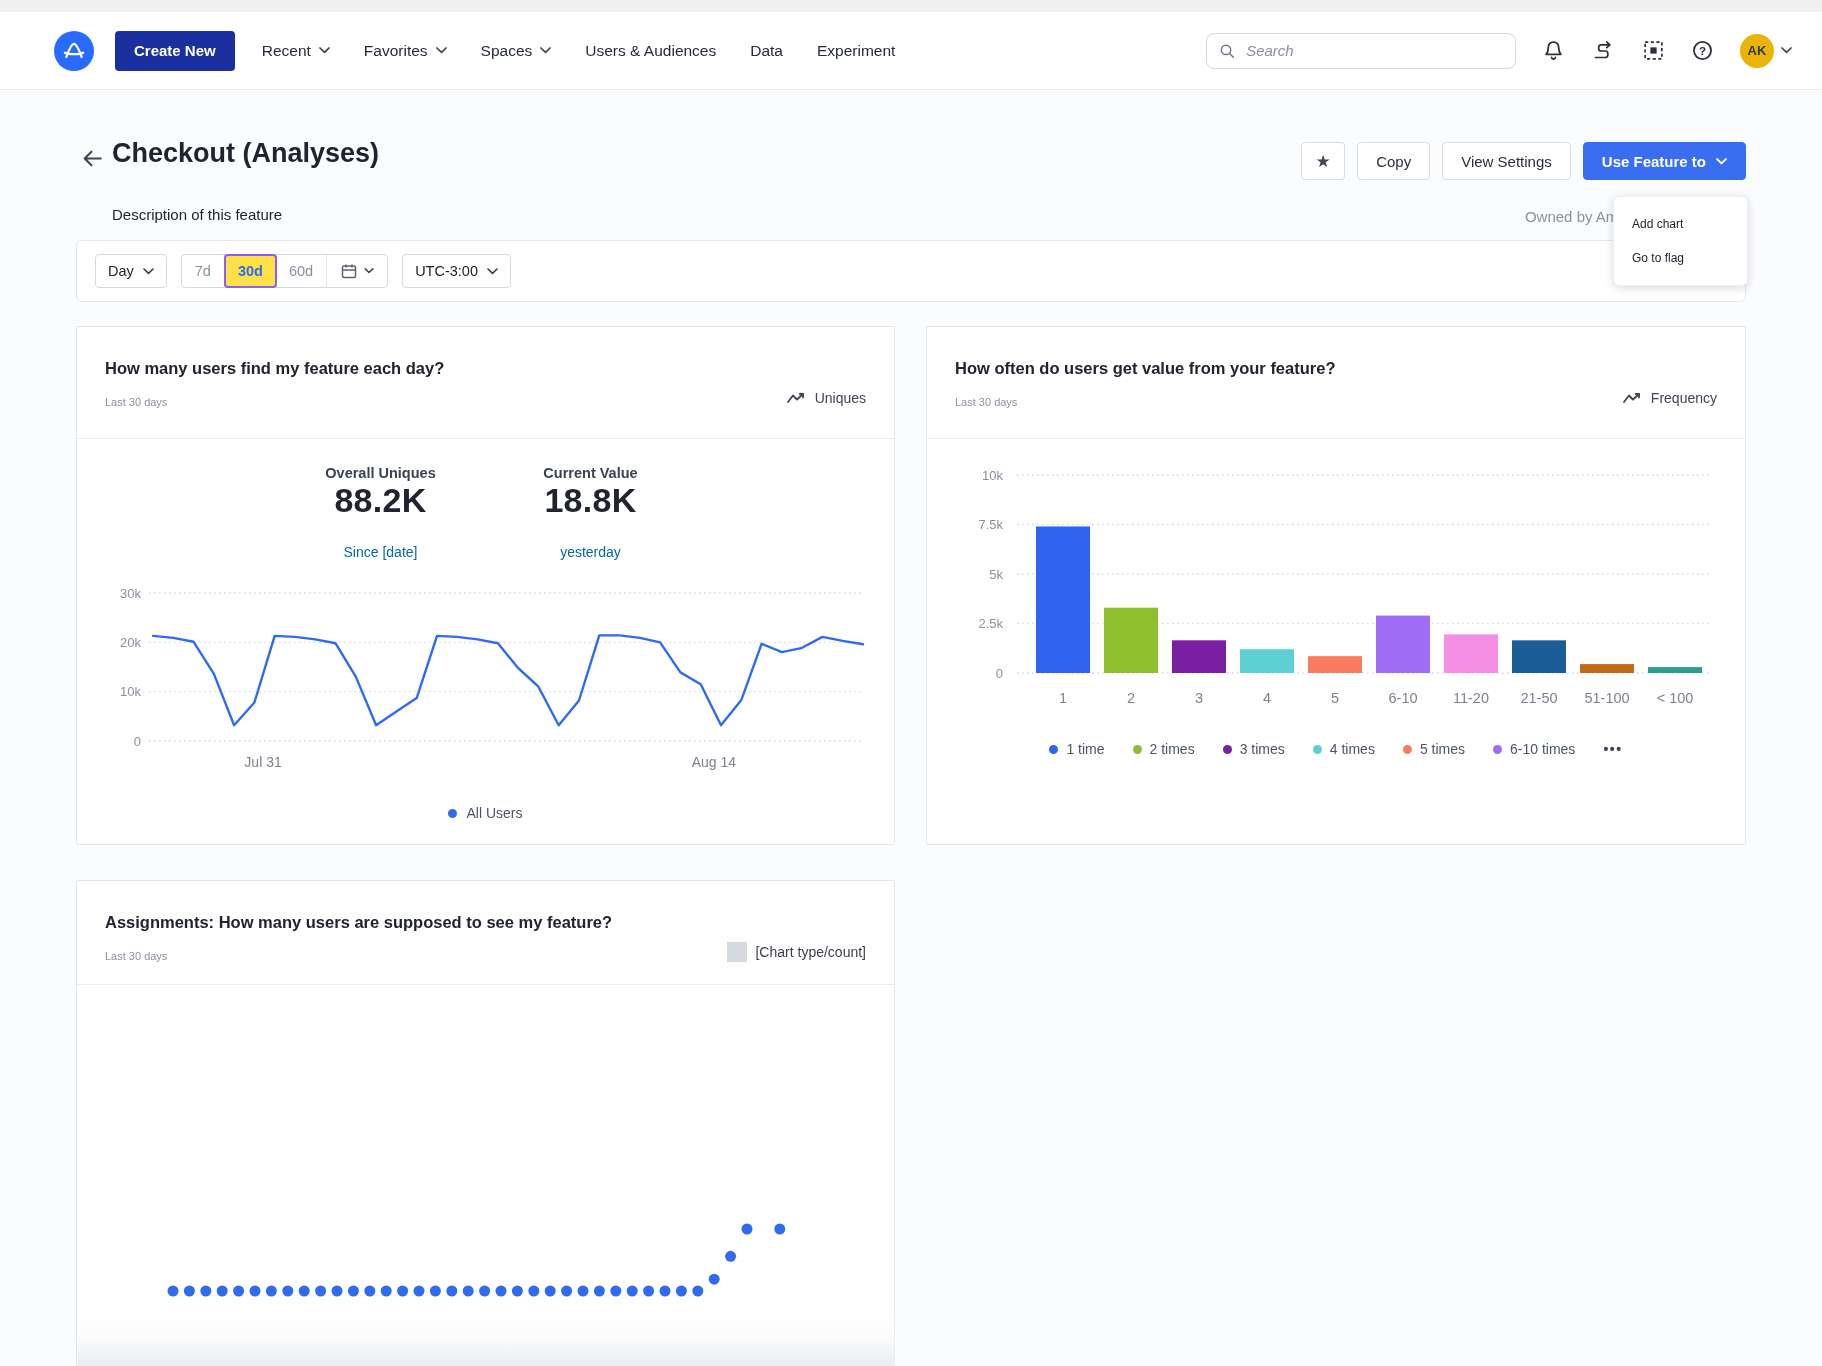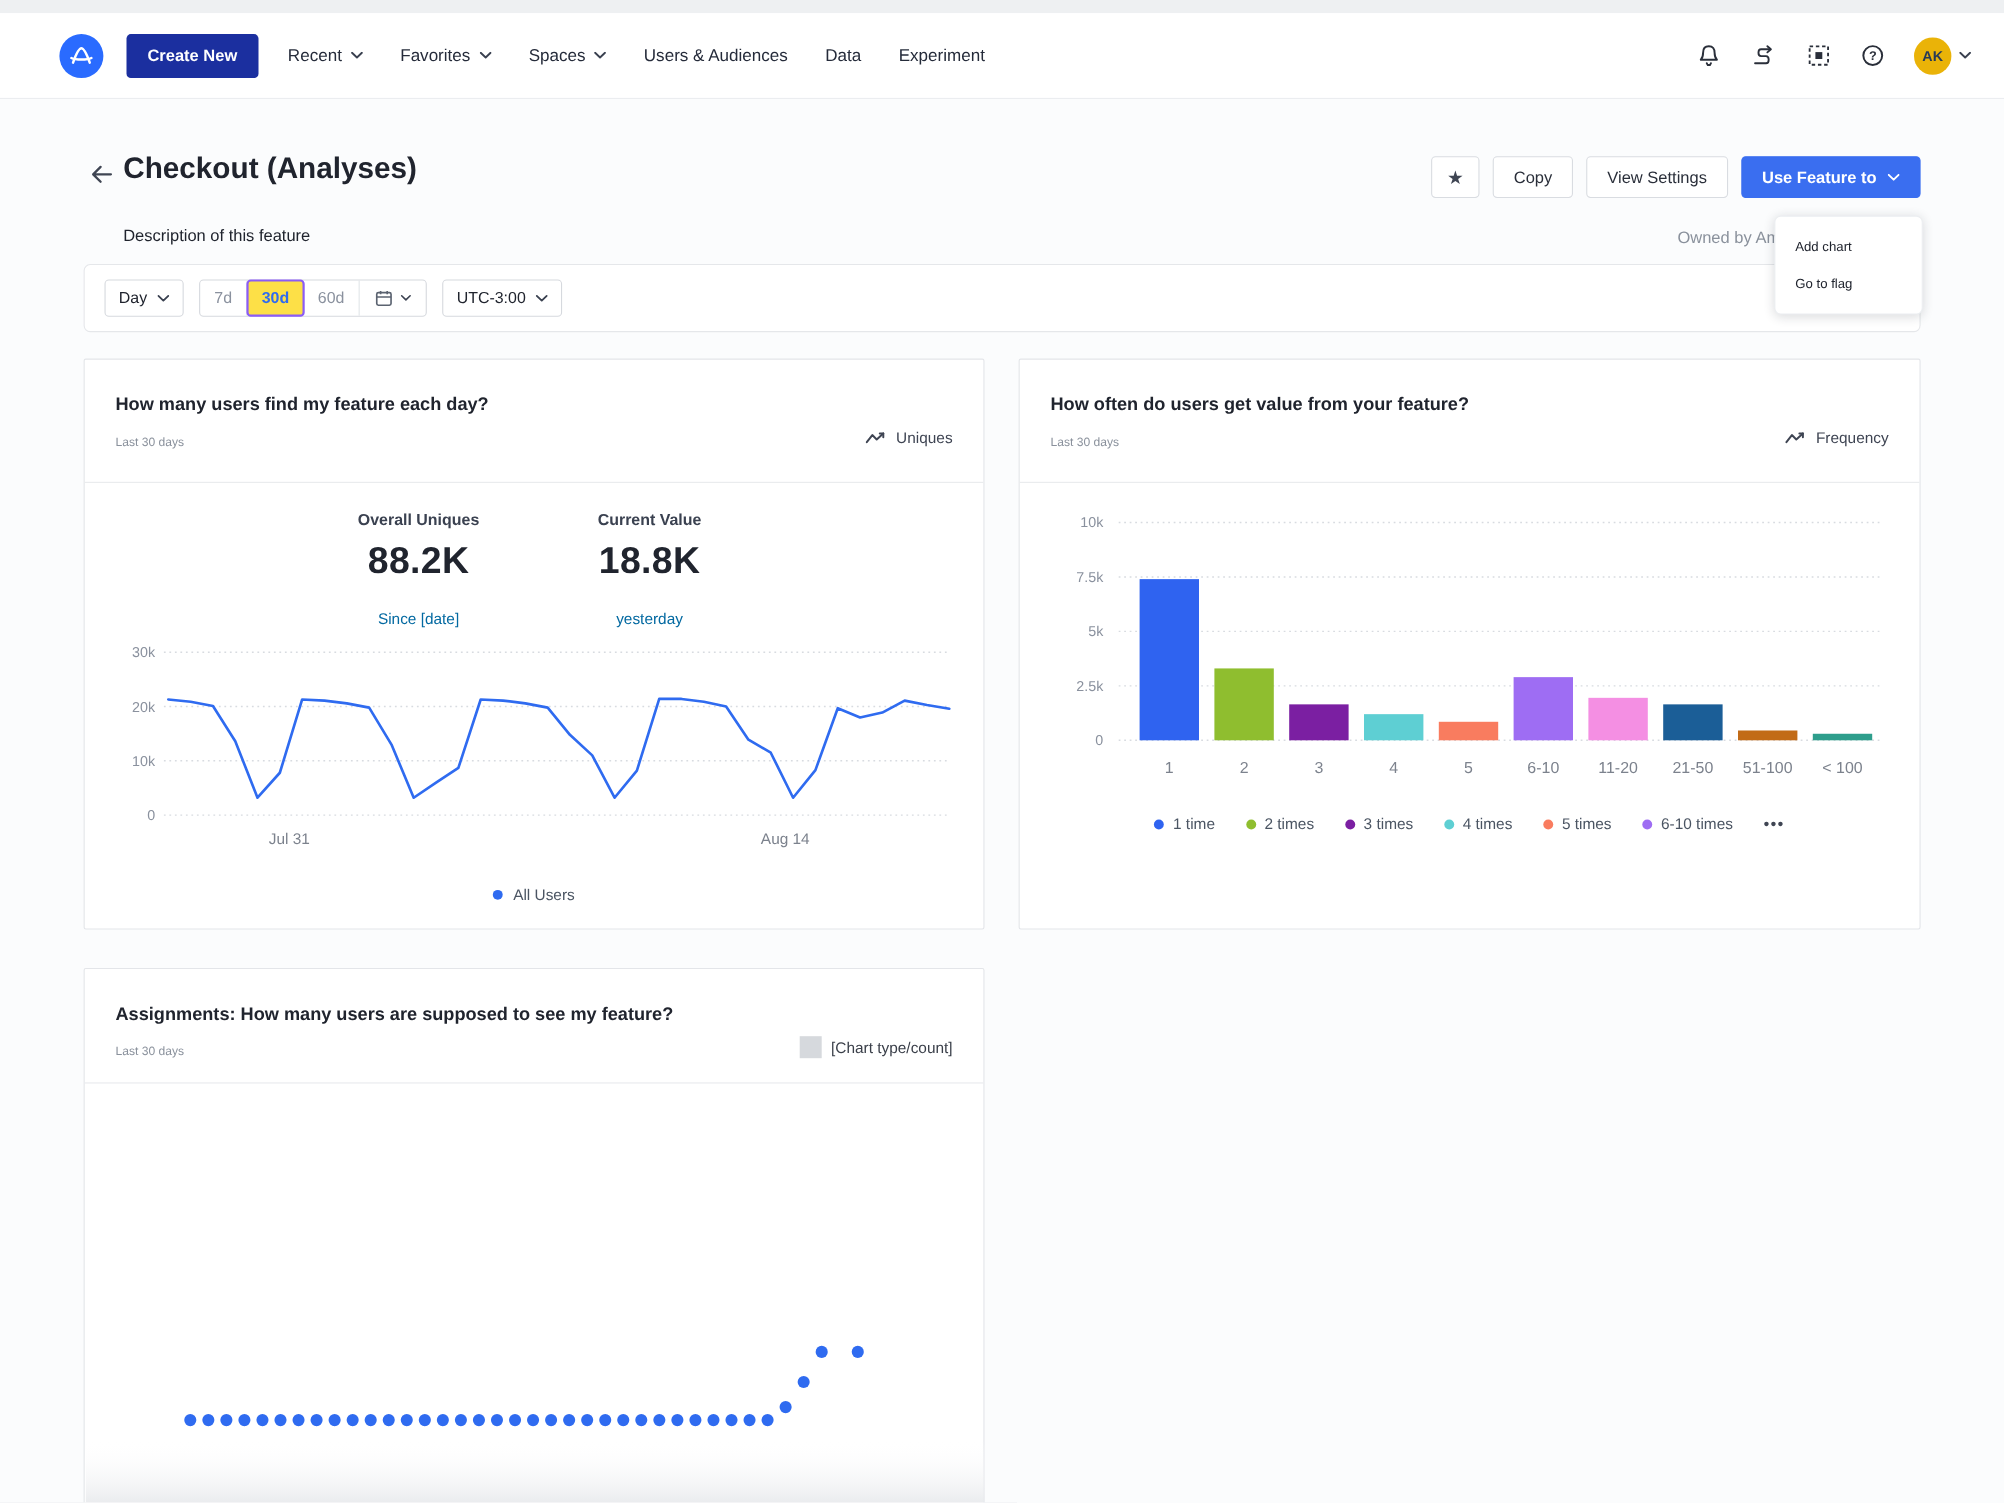--- a/index.html
+++ b/index.html
@@ -41,21 +41,21 @@
   #card-uniques{left:76px;top:326px;width:819px;height:519px;}
   #card-freq{left:926px;top:326px;width:820px;height:519px;}
   #card-assign{left:76px;top:880px;width:819px;height:520px;}
   .card-title{position:absolute;left:28px;top:32px;font-size:16.5px;font-weight:700;color:#20242e;}
   .card-sub{position:absolute;left:28px;top:69px;font-size:11px;color:#8a919c;}
   .card-badge{position:absolute;right:28px;top:63px;display:flex;gap:9px;align-items:center;font-size:14px;color:#3f4553;}
   .card-divider{position:absolute;left:0;right:0;border-top:1px solid #e8eaed;}
   .stats{position:absolute;left:0;right:0;top:138px;display:flex;justify-content:center;gap:50px;}
   .stat{width:160px;text-align:center;}
   .stat-label{font-size:14.5px;font-weight:700;color:#3a4150;}
-  .stat-value{font-size:34px;font-weight:700;color:#20242e;margin-top:10px;letter-spacing:.3px;}
+  .stat-value{font-size:34px;font-weight:700;color:#20242e;margin-top:0;letter-spacing:.3px;}
   .stat-cap{font-size:14px;color:#0369a1;margin-top:24px;}
   .chart-svg{position:absolute;}
   svg text{font-family:"Liberation Sans",sans-serif;}
   .line-legend{position:absolute;left:0;right:0;top:478px;display:flex;justify-content:center;align-items:center;gap:9px;font-size:14px;color:#4b5563;}
   .legend-dot{width:9px;height:9px;border-radius:50%;display:inline-block;flex:0 0 auto;}
   .freq-legend{position:absolute;left:30px;right:30px;top:414px;display:flex;justify-content:center;align-items:center;gap:28px;font-size:14px;color:#4b5563;}
   .freq-legend .entry{display:flex;align-items:center;gap:8px;cursor:pointer;}
   .legend-more{font-weight:700;color:#3f4553;letter-spacing:1.5px;cursor:pointer;}
   .assign-legend{position:absolute;right:28px;top:61px;display:flex;align-items:center;gap:8px;font-size:14px;color:#3a3f49;}
   .assign-swatch{width:20px;height:20px;background:#d6d9dd;display:inline-block;}
@@ -98,20 +98,27 @@
         </div>
         <div class="nav-item">
           <span>Data</span>
         </div>
         <div class="nav-item">
           <span>Experiment</span>
         </div>
       </div>
 
     <div class="nav-right">
+      <div class="search">
+        <svg width="18" height="18" viewBox="0 0 18 18">
+          <circle cx="7.8" cy="7.8" r="5.2" stroke="#6b7280" stroke-width="1.6" fill="none"></circle>
+          <path d="M11.8 11.8 L16 16" stroke="#6b7280" stroke-width="1.6" stroke-linecap="round"></path>
+        </svg>
+        <input type="text" placeholder="Search" style="">
+      </div>
       <button class="icon-btn">
         <svg width="23" height="23" viewBox="0 0 22 22" fill="none" stroke="#2a2f3a" stroke-width="1.7">
           <path d="M11 3 C7.5 3 6 5.5 6 8.5 C6 12 5 13.6 4 14.6 H18 C17 13.6 16 12 16 8.5 C16 5.5 14.5 3 11 3 Z" stroke-linejoin="round"></path>
           <path d="M9.2 17.6 C9.5 18.7 10.2 19.3 11 19.3 C11.8 19.3 12.5 18.7 12.8 17.6" stroke-linecap="round"></path>
         </svg>
       </button>
       <button class="icon-btn">
         <svg width="25" height="22" viewBox="0 0 24 22" fill="none" stroke="#2a2f3a" stroke-width="1.7">
           <path d="M4 17.5 H14 C17.2 17.5 17.2 11 14 11 H9.5 C6.3 11 6.3 4.8 9.5 4.8 H17.5" stroke-linecap="round"></path>
           <path d="M15.2 2 L18.4 4.8 L15.2 7.6" stroke-linecap="round" stroke-linejoin="round"></path>

